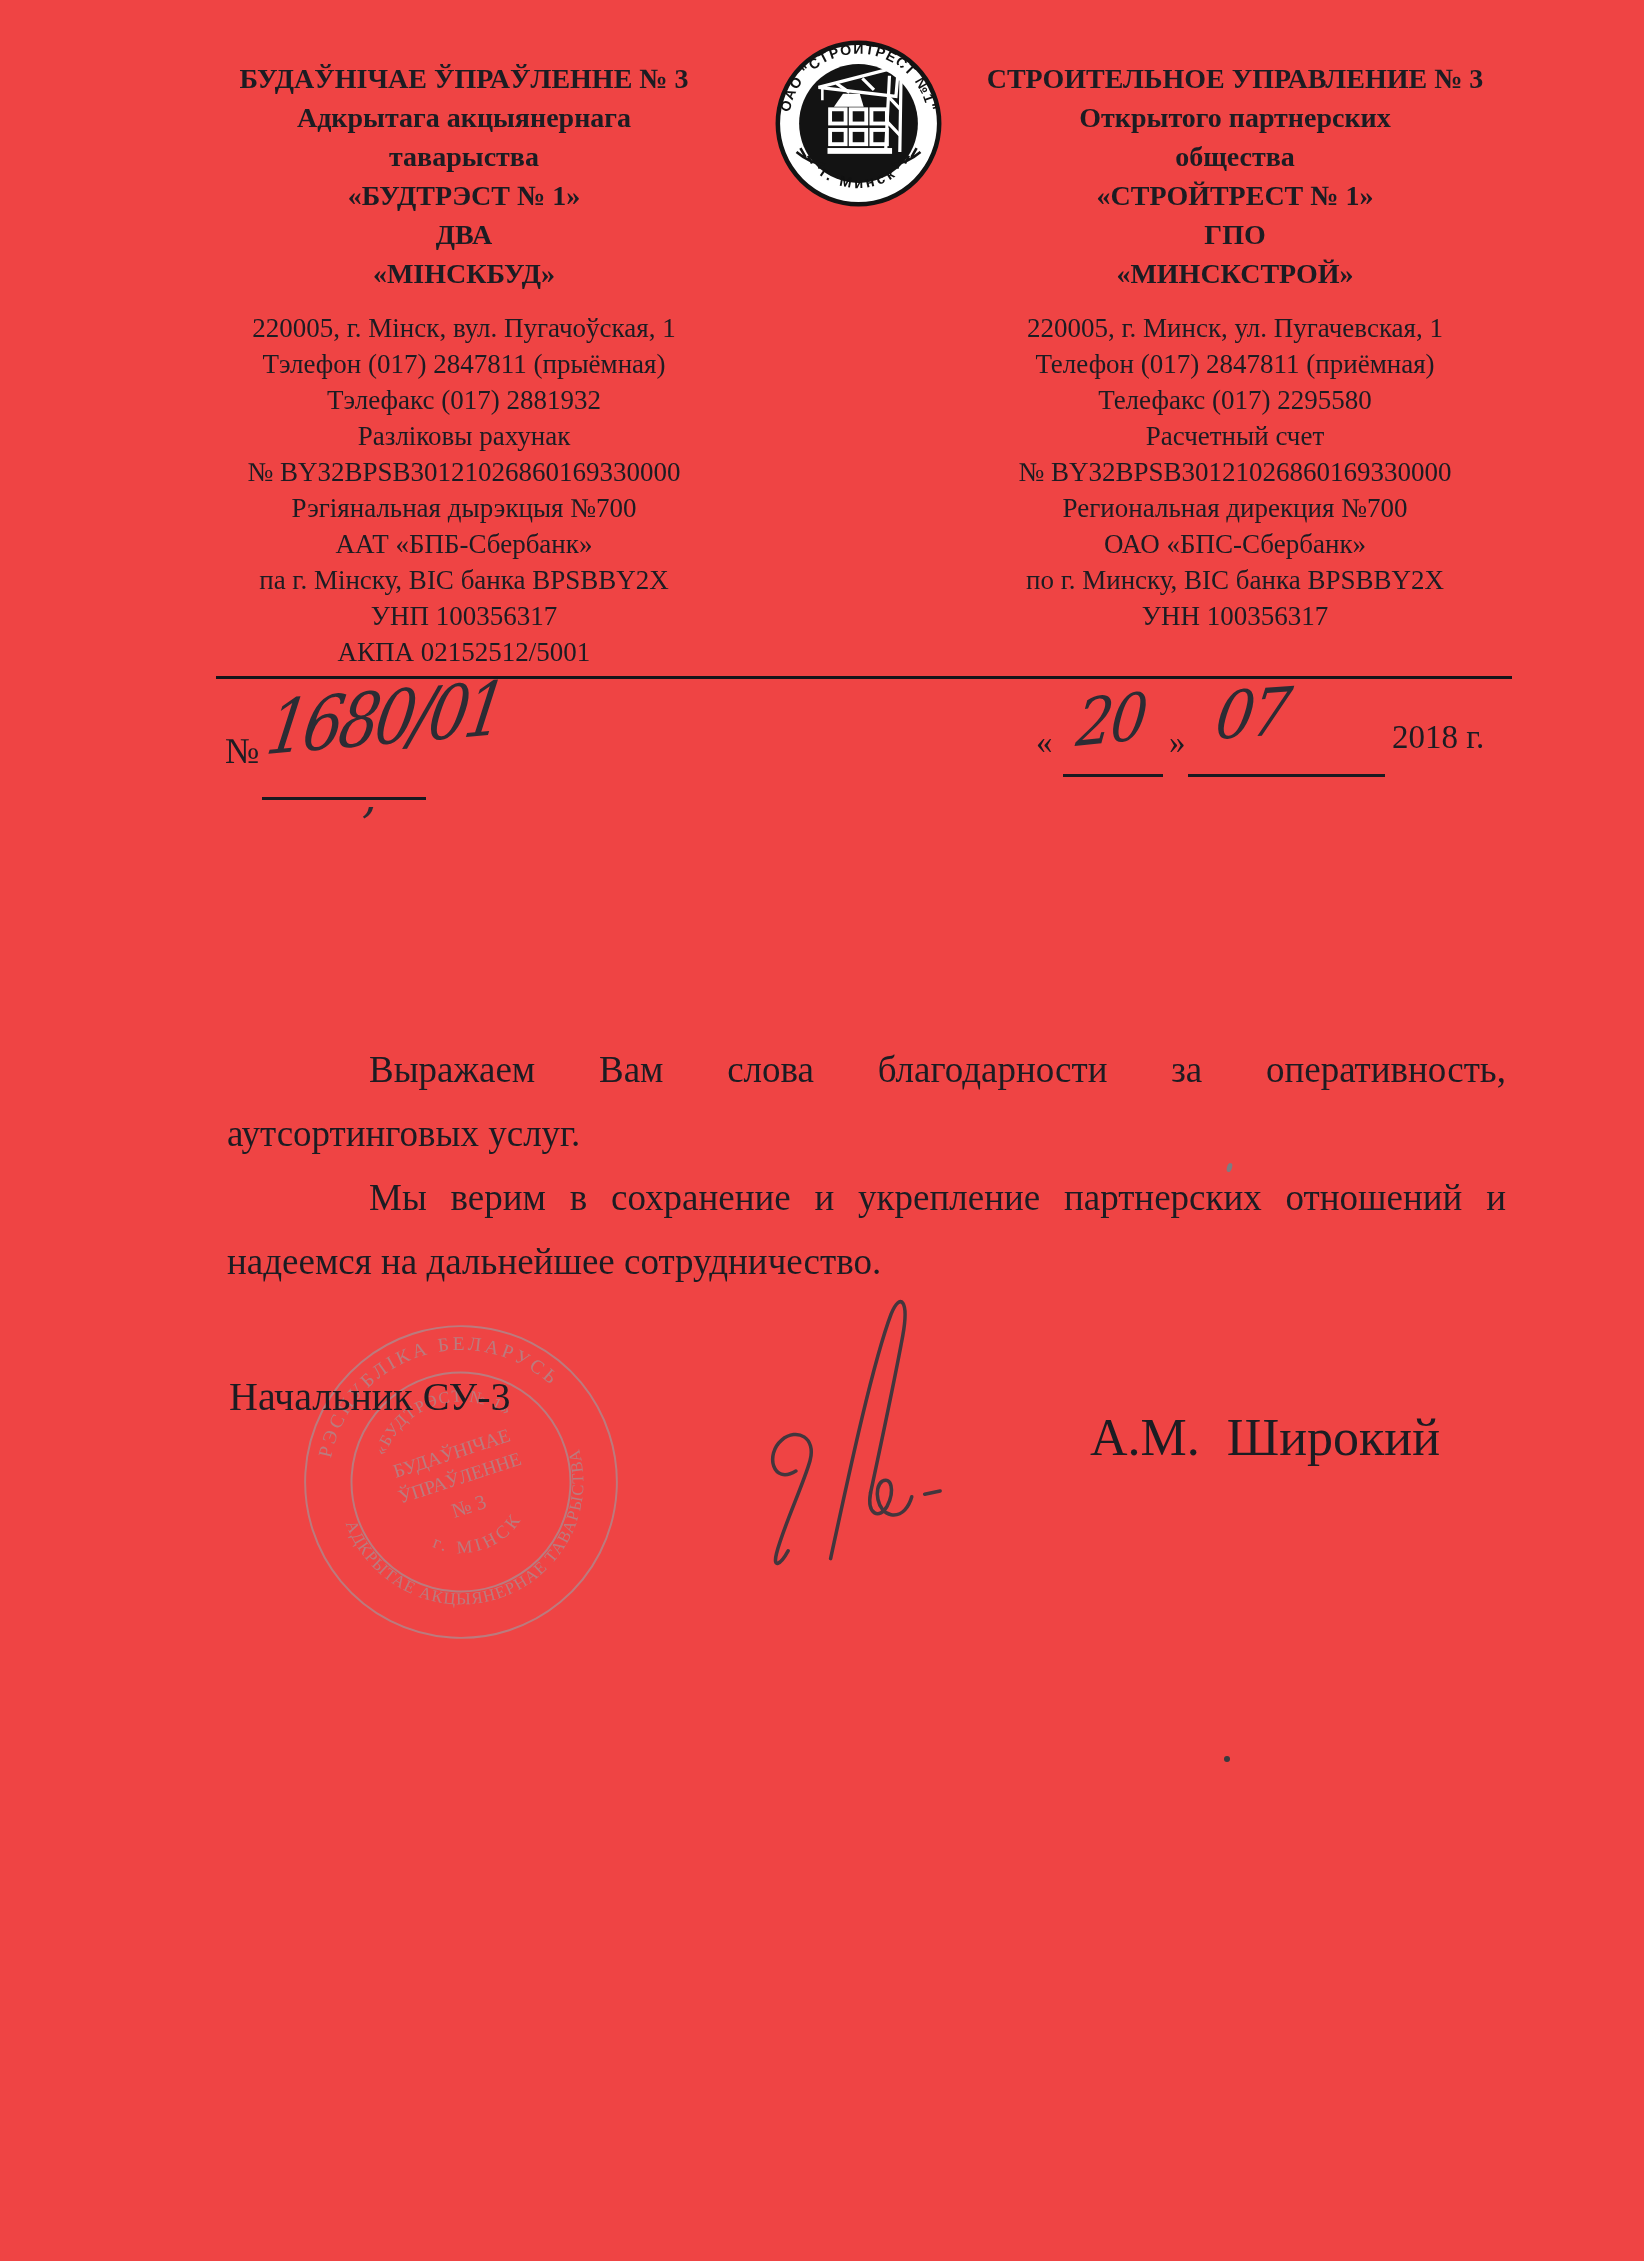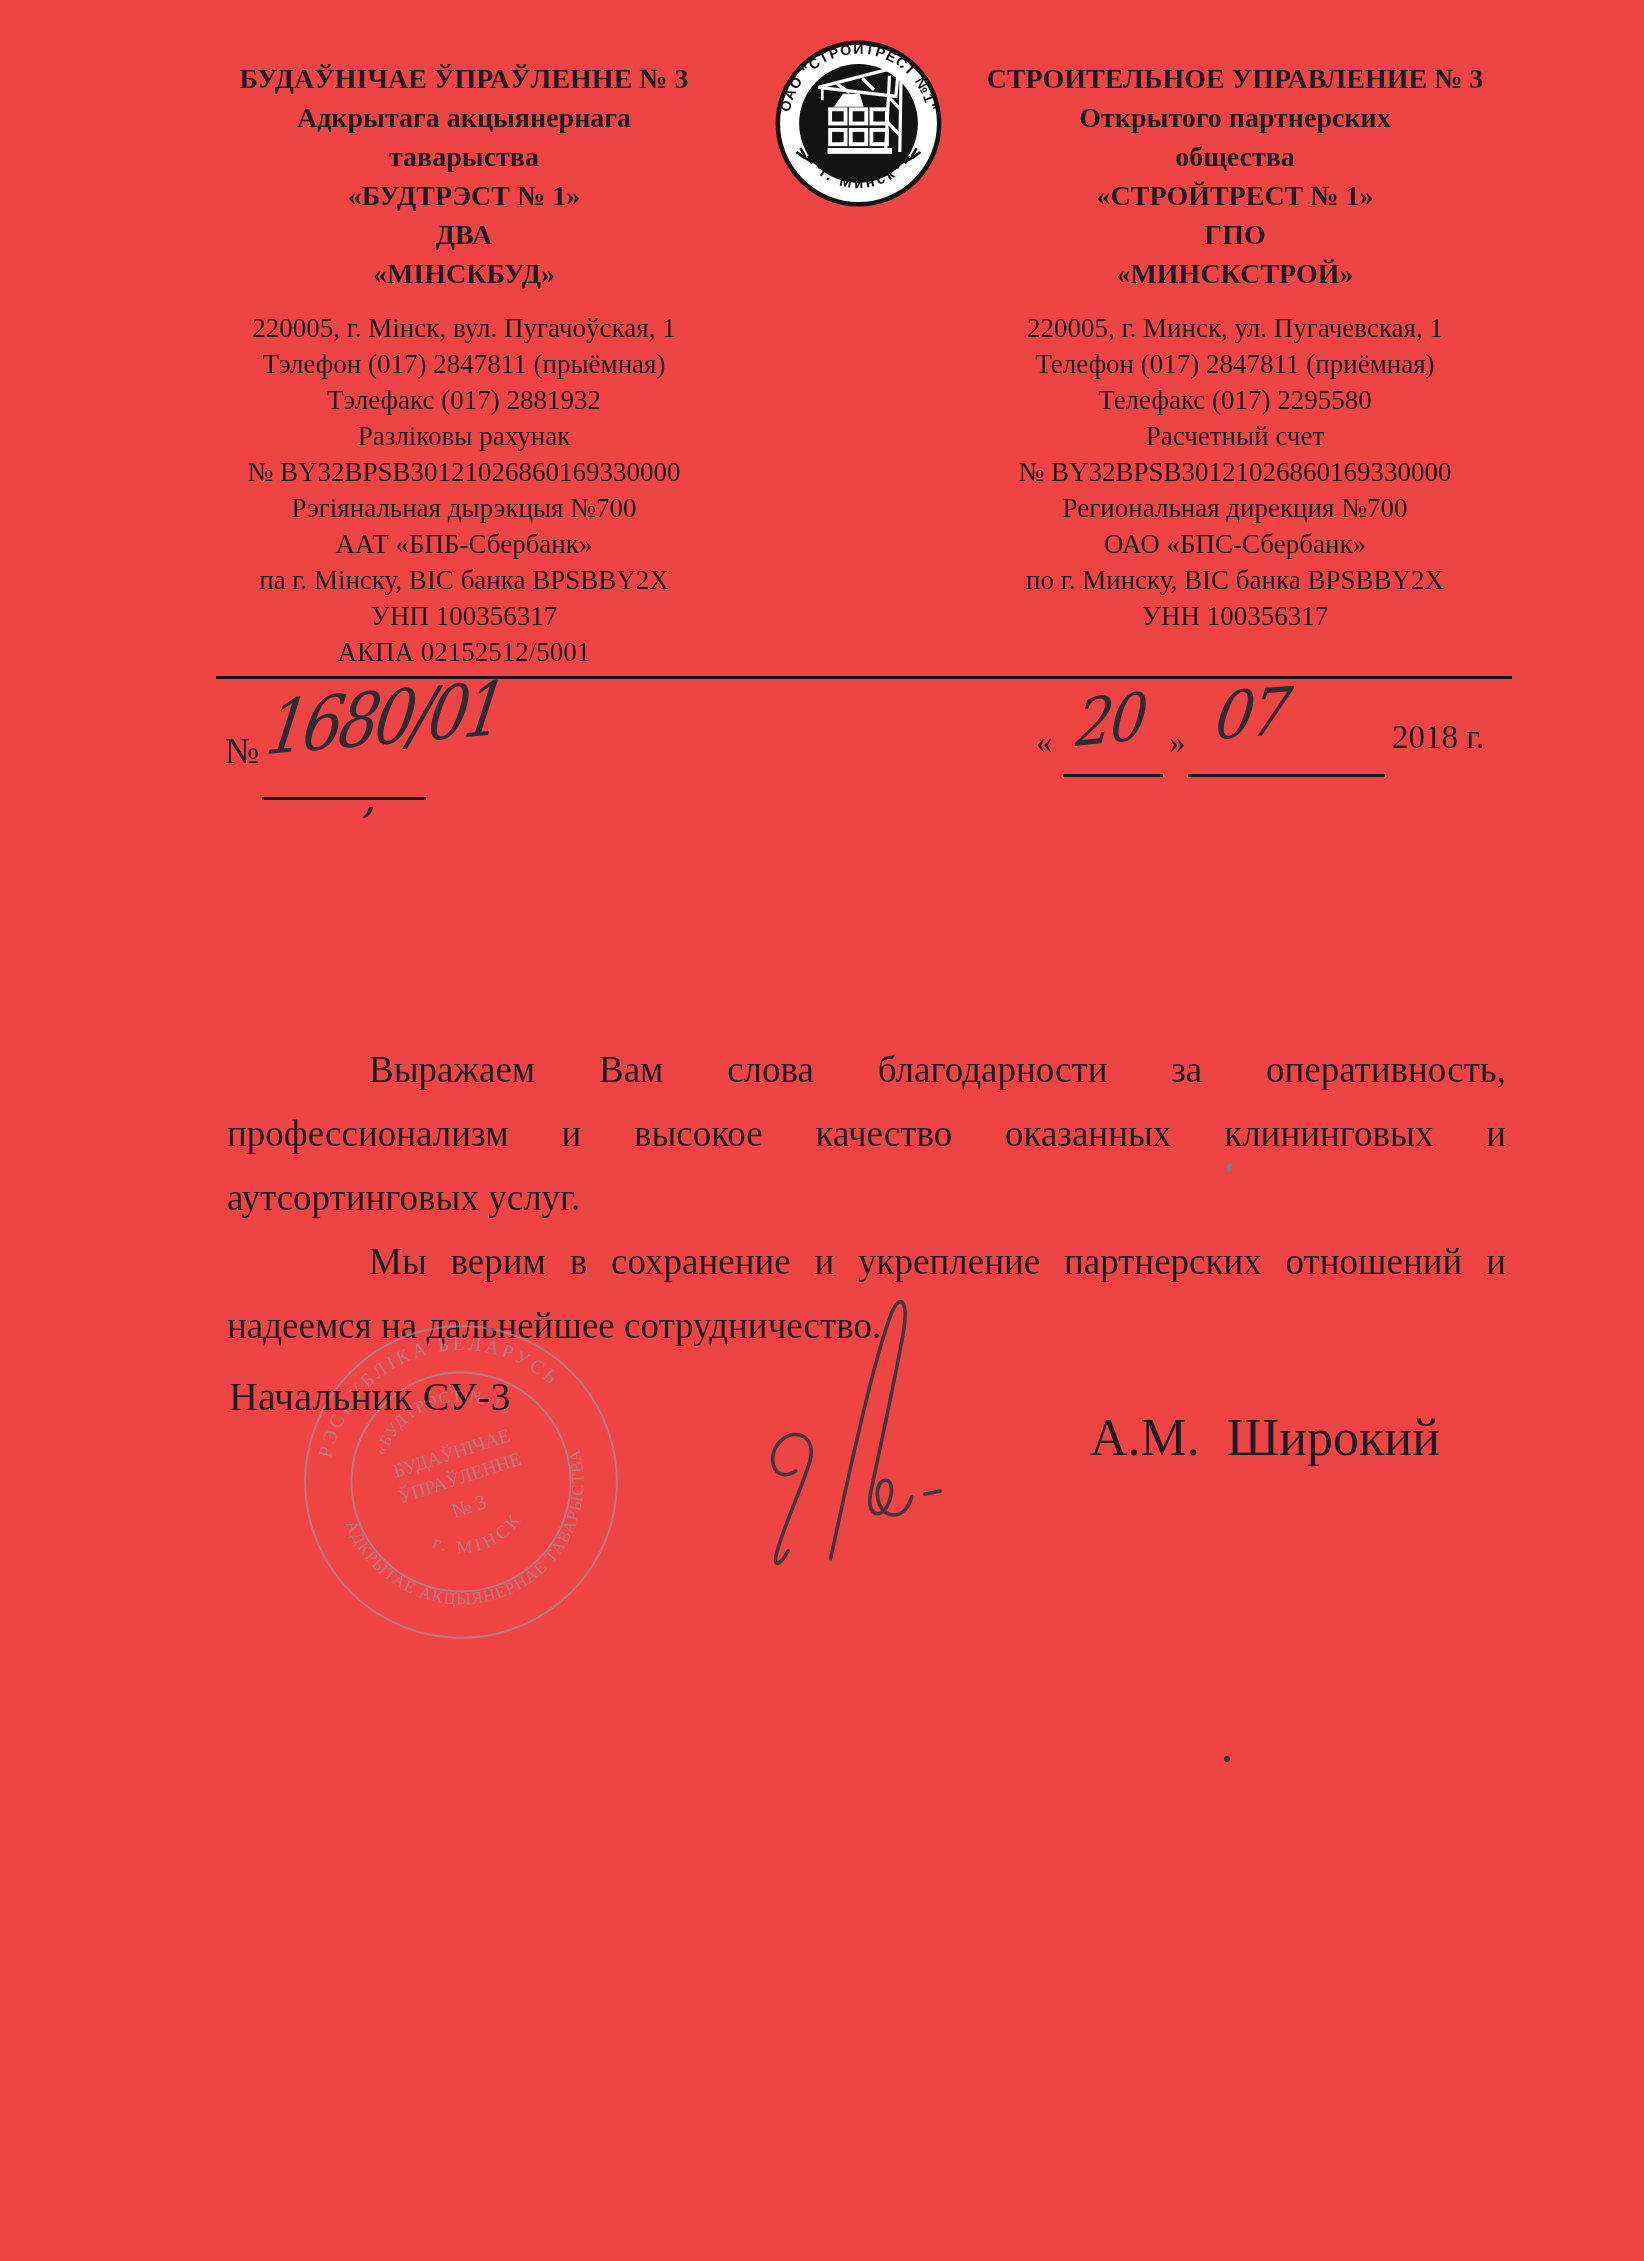--- a/index.html
+++ b/index.html
@@ -154,21 +154,20 @@
     <div class="day-line"></div>
     <span class="hand hand-day">20</span>
     <span class="q-close">»</span>
     <div class="month-line"></div>
     <span class="hand hand-month">07</span>
     <span class="year">2018 г.</span>
   </div>
 
   <div class="body-text">
     <div class="jline indent">Выражаем Вам слова благодарности за оперативность,</div>
-    <div class="jline">профессионализм и высокое качество оказанных клининговых и</div>
     <div class="plain">аутсортинговых услуг.</div>
     <div class="jline indent">Мы верим в сохранение и укрепление партнерских отношений и</div>
     <div class="plain">надеемся на дальнейшее сотрудничество.</div>
   </div>
 
   <svg class="stamp-svg" width="380" height="380" viewBox="0 0 590 590">
     <defs>
       <path id="st-out-top" d="M 90 295 A 205 205 0 0 1 500 295"></path>
       <path id="st-out-bottom" d="M 105 295 A 190 190 0 0 0 485 295"></path>
       <path id="st-in-top" d="M 170 295 A 125 125 0 0 1 420 295"></path>

